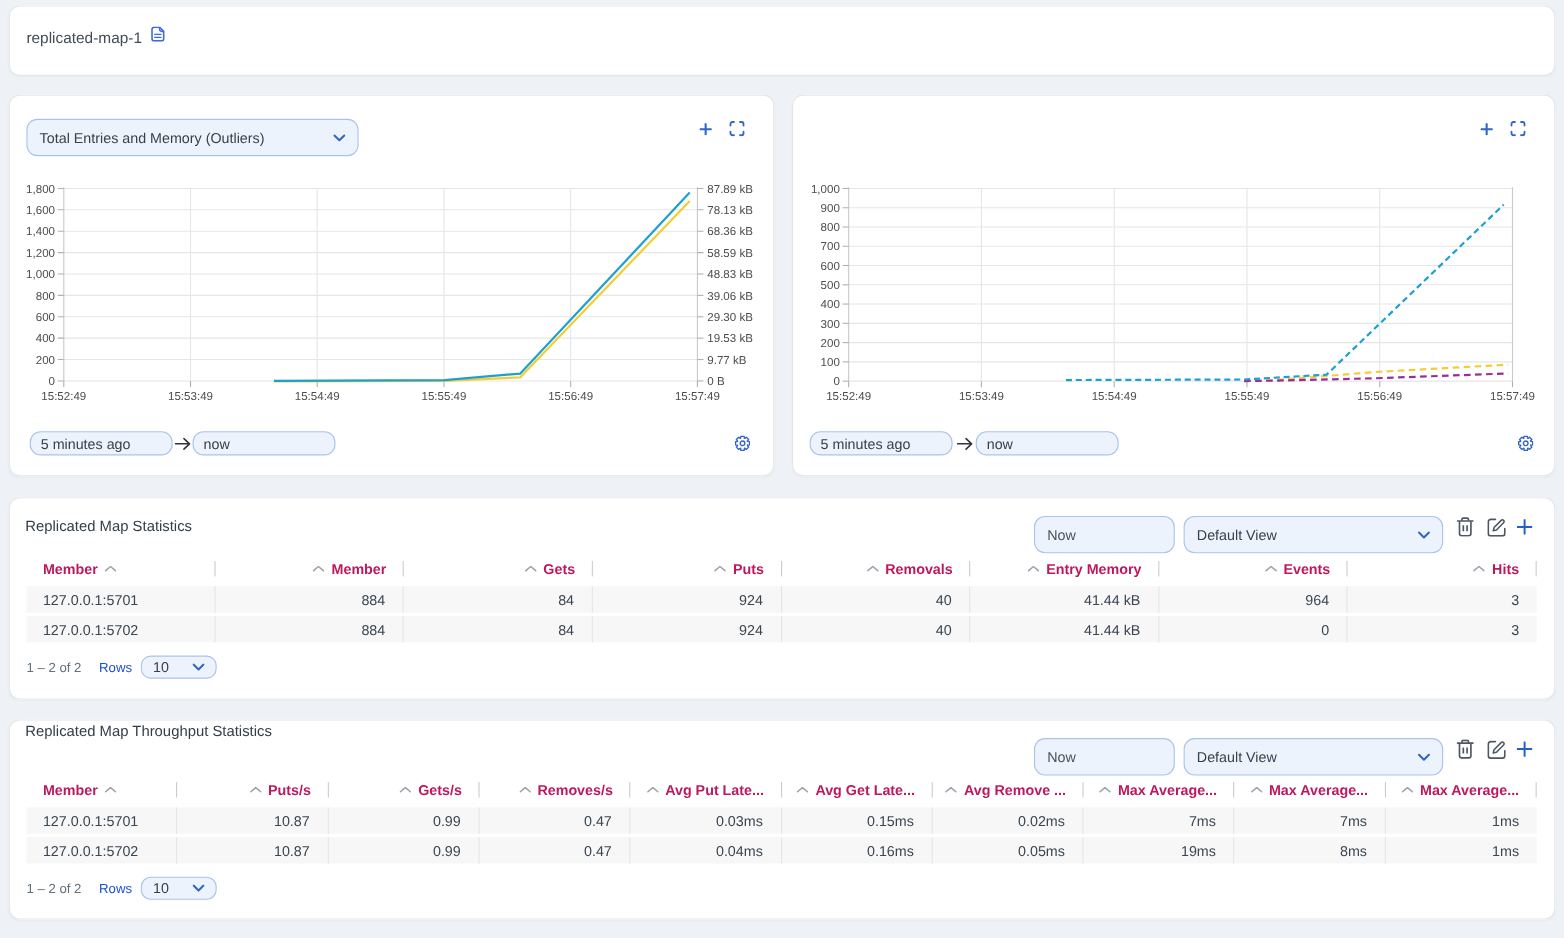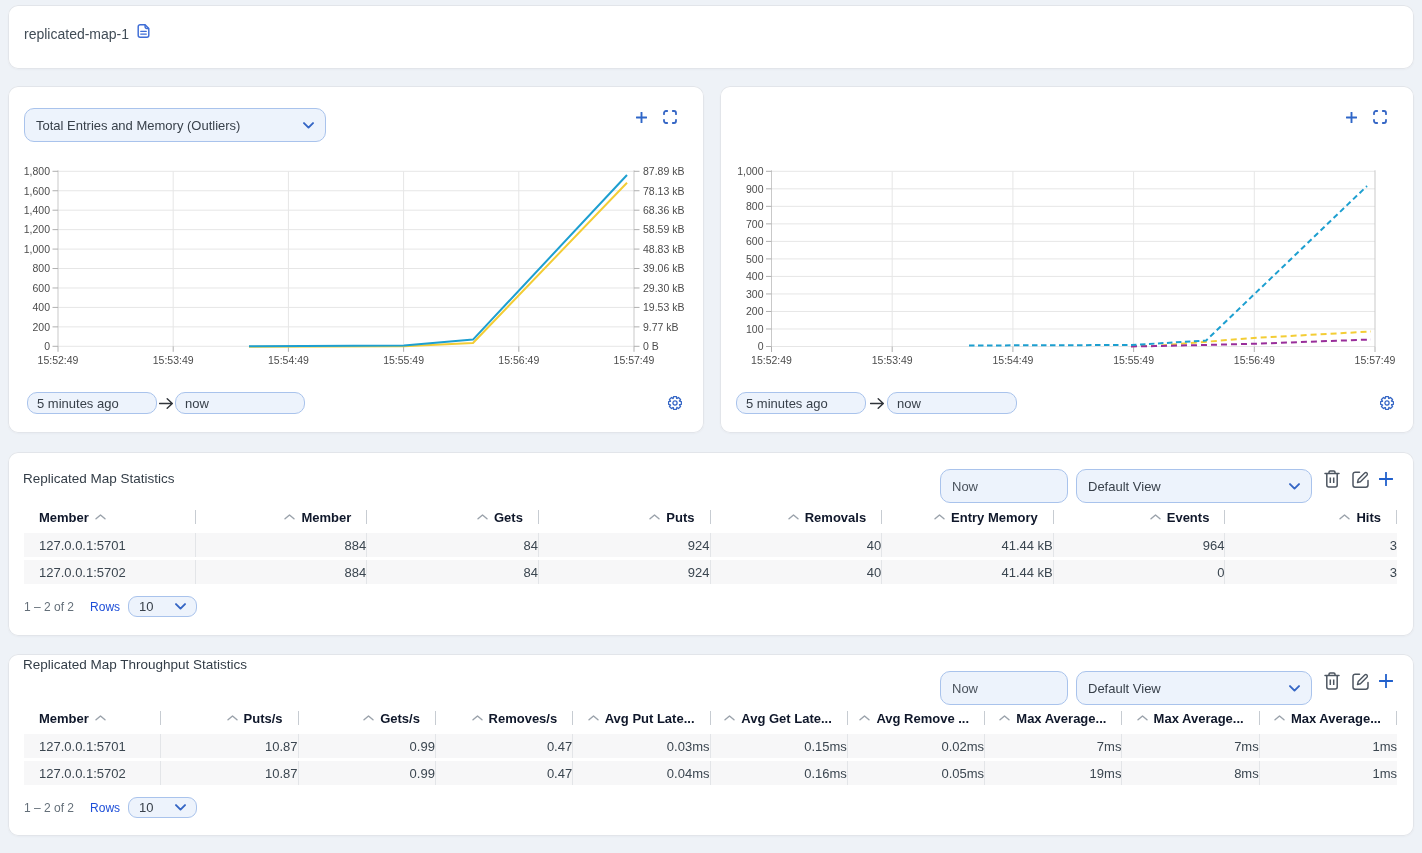--- a/index.html
+++ b/index.html
@@ -2,25 +2,25 @@
 <html><head><meta charset="utf-8"><title>replicated-map-1</title><style>
 
 *{margin:0;padding:0;box-sizing:border-box}
 svg{display:block}
 html,body{width:1422px;height:853px;background:#eef2f7;font-family:"Liberation Sans",sans-serif;overflow:hidden;position:relative}
 .card{position:absolute;background:#fff;border-radius:10px;box-shadow:inset 0 0 0 1px #e2e5ea,0 1px 2px rgba(20,30,50,.03)}
 .pill{position:absolute;background:#edf3fc;border:1px solid #a9c3ec;border-radius:10px;font-size:13px;color:#38404a;display:flex;align-items:center;padding:16px 11px;white-space:nowrap}
 .abs{position:absolute}
 .ttl{position:absolute;font-size:13.5px;color:#333d47}
 .thead{position:absolute;display:grid;left:16px;width:1373px;height:14px;align-items:center}
-.th{position:relative;display:flex;align-items:center;justify-content:flex-end;padding-right:16px;font-size:13px;font-weight:700;color:#0f172a;height:14px}
+.th{position:relative;display:flex;align-items:center;justify-content:flex-end;padding-right:16px;font-size:13px;font-weight:700;color:#be185d;height:14px}
 .th:after{content:"";position:absolute;right:0;top:0;height:14px;width:1px;background:#c7ccd2}
 .th.l{justify-content:flex-start;padding-left:15px}
 .trow{position:absolute;display:grid;left:16px;width:1373px;height:24px;background:#f7f7f8;align-items:center}
-.td{height:100%;display:flex;align-items:center;justify-content:flex-end;font-size:13px;color:#3b4650;border-right:1px solid #e3e5e8}
+.td{height:100%;display:flex;align-items:center;justify-content:flex-end;padding-right:16px;font-size:13px;color:#3b4650;border-right:1px solid #e3e5e8}
 .td.l{justify-content:flex-start;padding-left:15px}
 .td:last-child{border-right:none}
 .pag{position:absolute;left:16px;width:1373px;display:flex;align-items:center;justify-content:flex-start}
 .pag .cnt{font-size:12px;color:#646f79}
 .pag .rows{font-size:12px;color:#1d4ed8;margin-left:16px}
 .pagpill{margin-left:8px;width:69px;height:21px;background:#edf3fc;border:1px solid #a9c3ec;border-radius:9px;display:flex;align-items:center;padding:0 10px;font-size:13px;color:#38404a;justify-content:space-between}
 
 </style></head><body>
 <div class="card" style="left:8px;top:5px;width:1406px;height:64px">
 <div class="abs" style="left:16px;top:21px;font-size:14px;color:#414c56">replicated-map-1</div>

